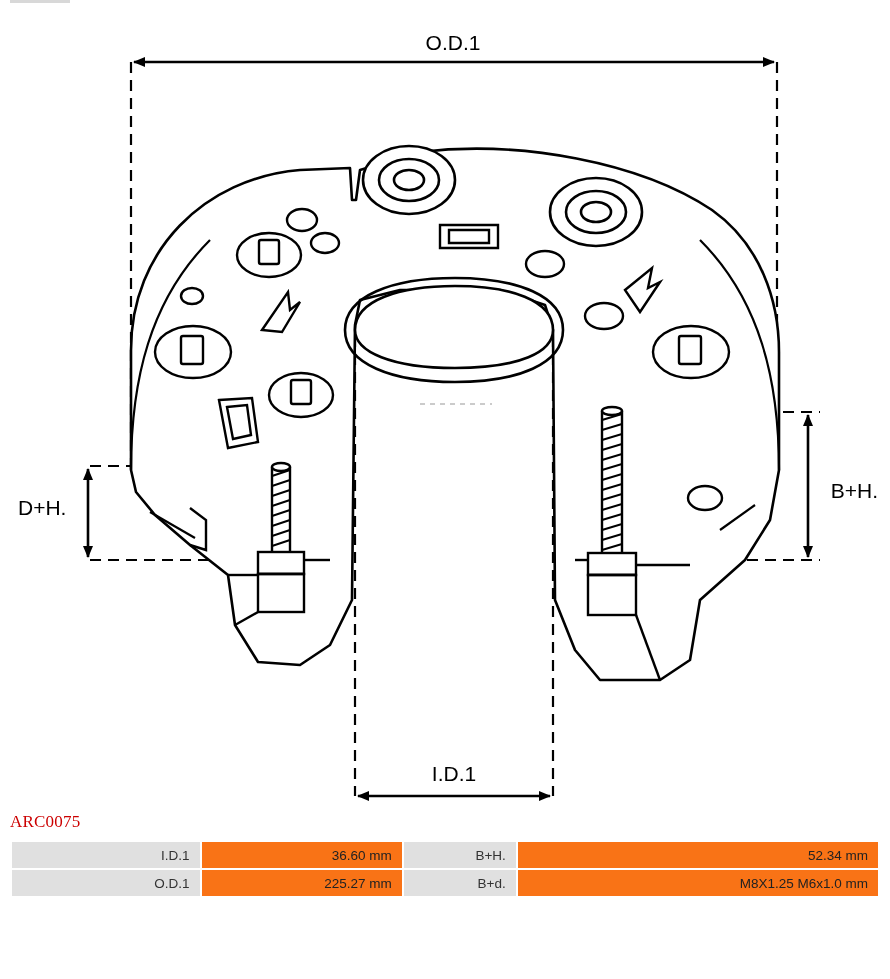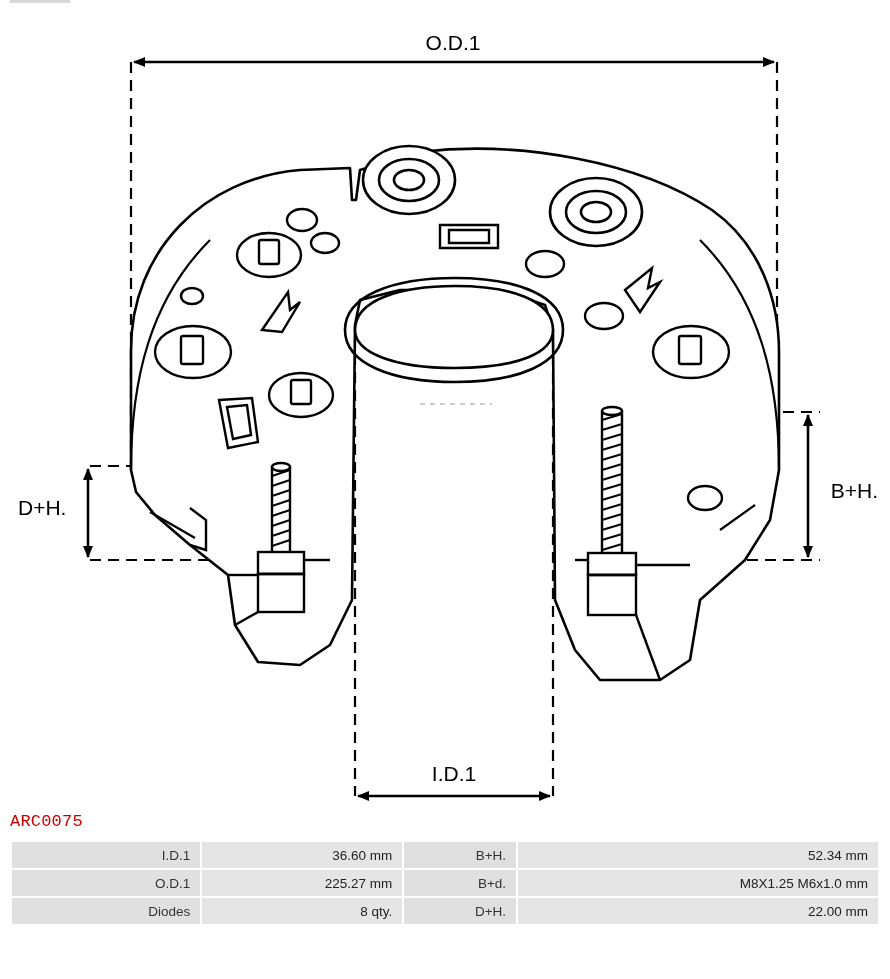--- a/index.html
+++ b/index.html
@@ -34,42 +34,42 @@
     font-family: "Liberation Sans", sans-serif;
     font-size: 15px;
     fill: #000000;
   }
   #part-code {
     position: absolute;
     left: 10px;
     top: 812px;
     font-size: 17px;
     color: #cc0000;
-    font-family: Liberation Mono, monospace;
+    font-family: Liberation Serif, serif;
     letter-spacing: 0.2px;
   }
   #spec-table {
     position: absolute;
     left: 10px;
     top: 840px;
     width: 870px;
     border-collapse: separate;
     border-spacing: 2px 2px;
     font-size: 13.5px;
   }
   #spec-table td {
     height: 26px;
     padding: 0 10px;
     background: #e0e0e0;
     color: #333333;
     text-align: right;
     white-space: nowrap;
   }
   #spec-table td.val {
-    background: #e5e5e5;
+    background: #f97316;
     color: #222222;
   }
   #spec-table td.k1 { width: 185px; }
   #spec-table td.v1 { width: 195px; }
   #spec-table td.k2 { width: 100px; }
   #spec-table td.v2 { width: 368px; }
   .topbar {
     position: absolute;
     left: 10px;
     top: 0px;
@@ -267,20 +267,14 @@
       <td class="v1 val">36.60 mm</td>
       <td class="k2">B+H.</td>
       <td class="v2 val">52.34 mm</td>
     </tr>
     <tr>
       <td class="k1">O.D.1</td>
       <td class="v1 val">225.27 mm</td>
       <td class="k2">B+d.</td>
       <td class="v2 val">M8X1.25 M6x1.0 mm</td>
     </tr>
-    <tr>
-      <td class="k1">Diodes</td>
-      <td class="v1 val">8 qty.</td>
-      <td class="k2">D+H.</td>
-      <td class="v2 val">22.00 mm</td>
-    </tr>
   </tbody>
 </table>
 
 </body></html>

